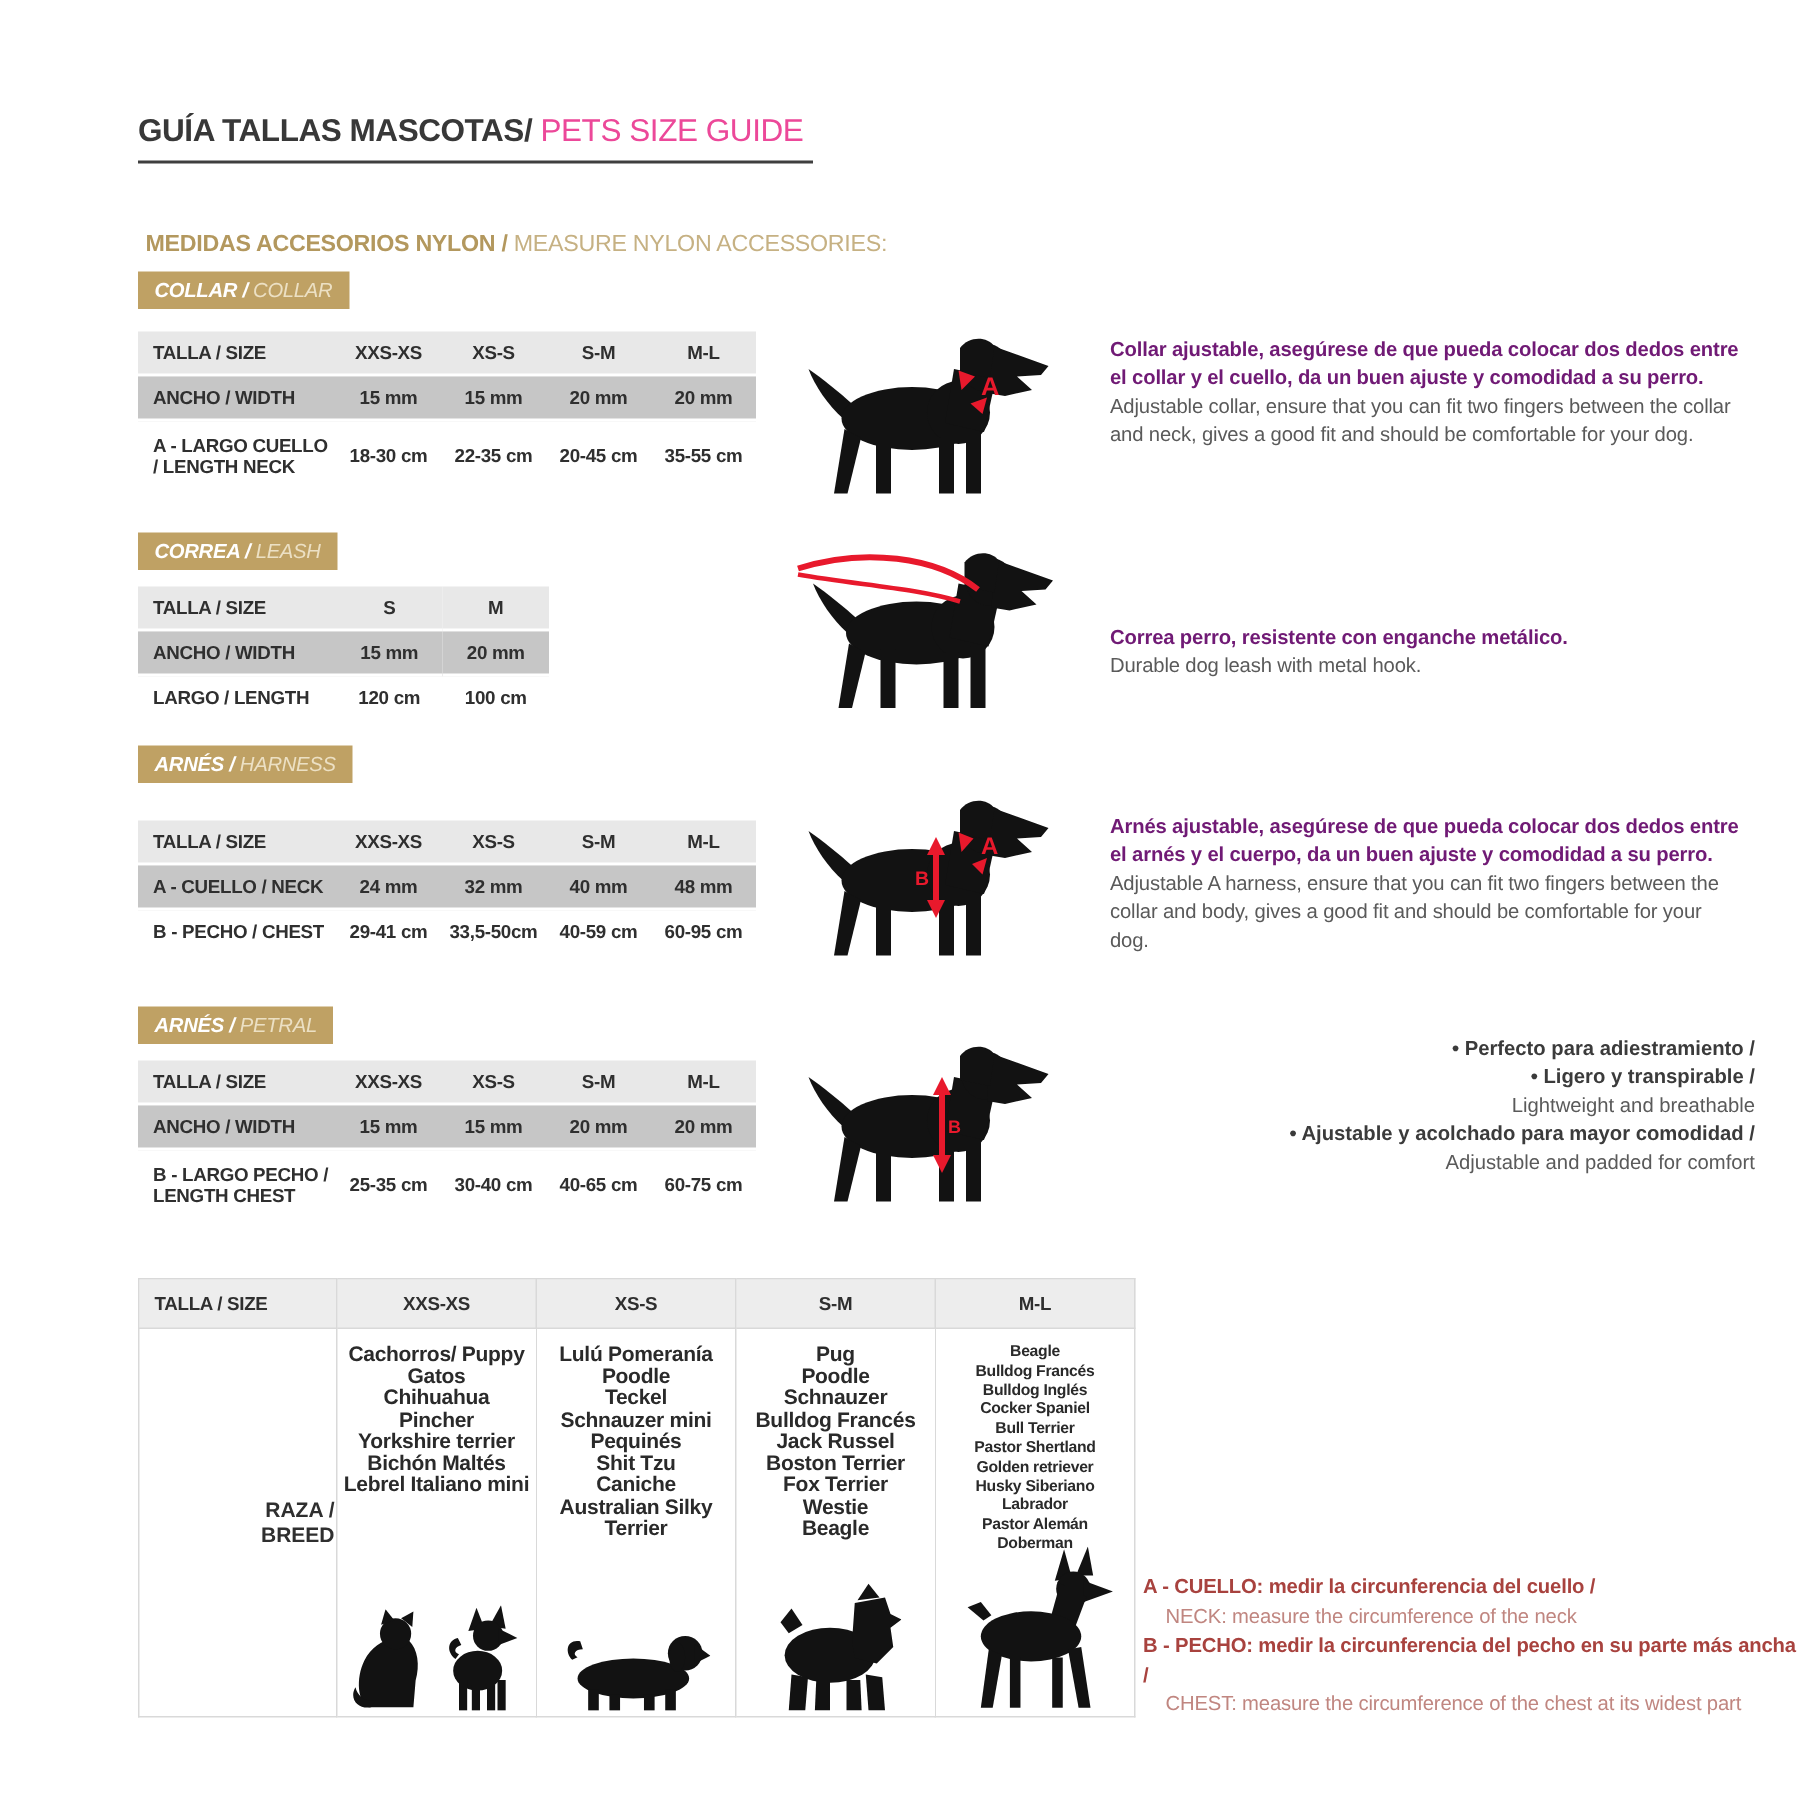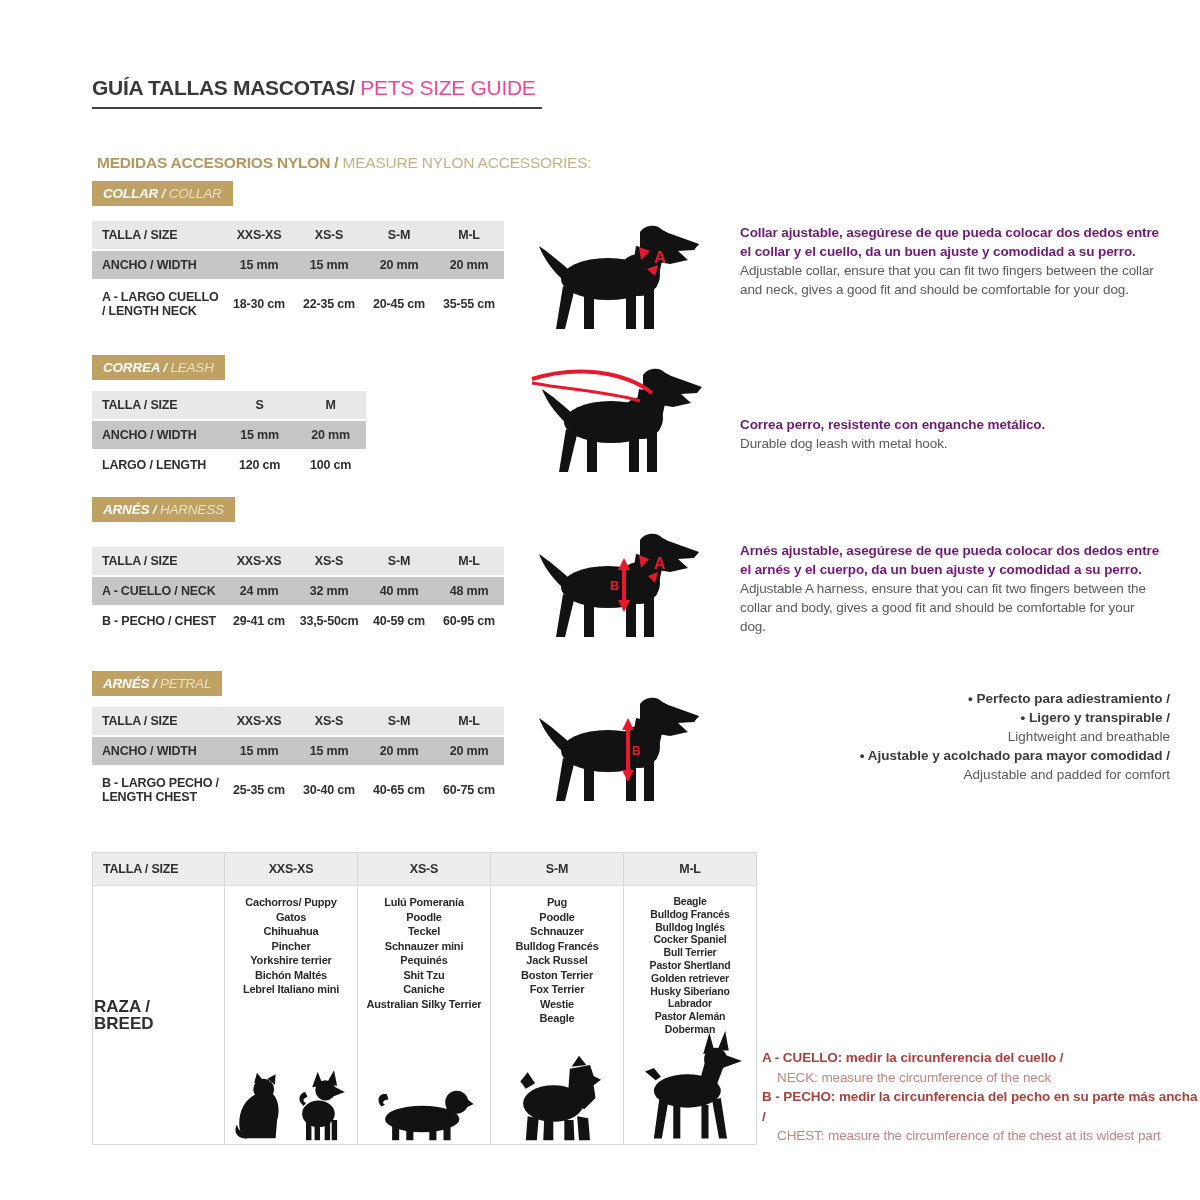--- a/index.html
+++ b/index.html
@@ -44,23 +44,23 @@
   .bullets .b-es::before{content:"• ";font-weight:bold;}
   .bullets .b-en{color:#5a5a5a;padding-left:10px;}
 
   
   table.breed{border-collapse:collapse;font-size:12.5px;table-layout:fixed;}
   table.breed td,table.breed th{border:1px solid #d9d9d9;}
   table.breed th{background:#ededed;height:30px;font-weight:bold;color:#2f2f2f;letter-spacing:-0.2px;}
   table.breed th.lab{text-align:left;padding-left:10px;width:120px;}
   table.breed th.c{width:130px;text-align:center;}
   table.breed td{background:#fff;vertical-align:top;height:256px;position:relative;}
-  .raza{display:flex;height:100%;flex-direction:column;justify-content:center;align-items:flex-start;
-        font-weight:bold;color:#2f2f2f;font-size:17px;line-height:17px;}
-  .breeds{padding-top:8px;text-align:center;font-weight:bold;color:#2a2a2a;font-size:11px;letter-spacing:-0.2px;}
+  .raza{display:flex;height:100%;flex-direction:column;justify-content:center;align-items:flex-end;
+        font-weight:bold;color:#2f2f2f;font-size:14px;line-height:17px;}
+  .breeds{padding-top:8px;text-align:center;font-weight:bold;color:#2a2a2a;font-size:14px;letter-spacing:-0.2px;}
   .breeds div{line-height:14.5px;}
   .breeds.tight{font-size:10.5px;}
   .breeds.tight div{line-height:12.8px;}
   .animals{position:absolute;left:0;right:0;bottom:2px;display:flex;justify-content:center;
            align-items:flex-end;gap:6px;}
 
   
   .notes{width:440px;font-size:13.5px;line-height:19.5px;letter-spacing:-0.1px;}
   .notes .n-es{font-weight:bold;color:#a8423e;}
   .notes .n-en{color:#c08680;padding-left:15px;}

